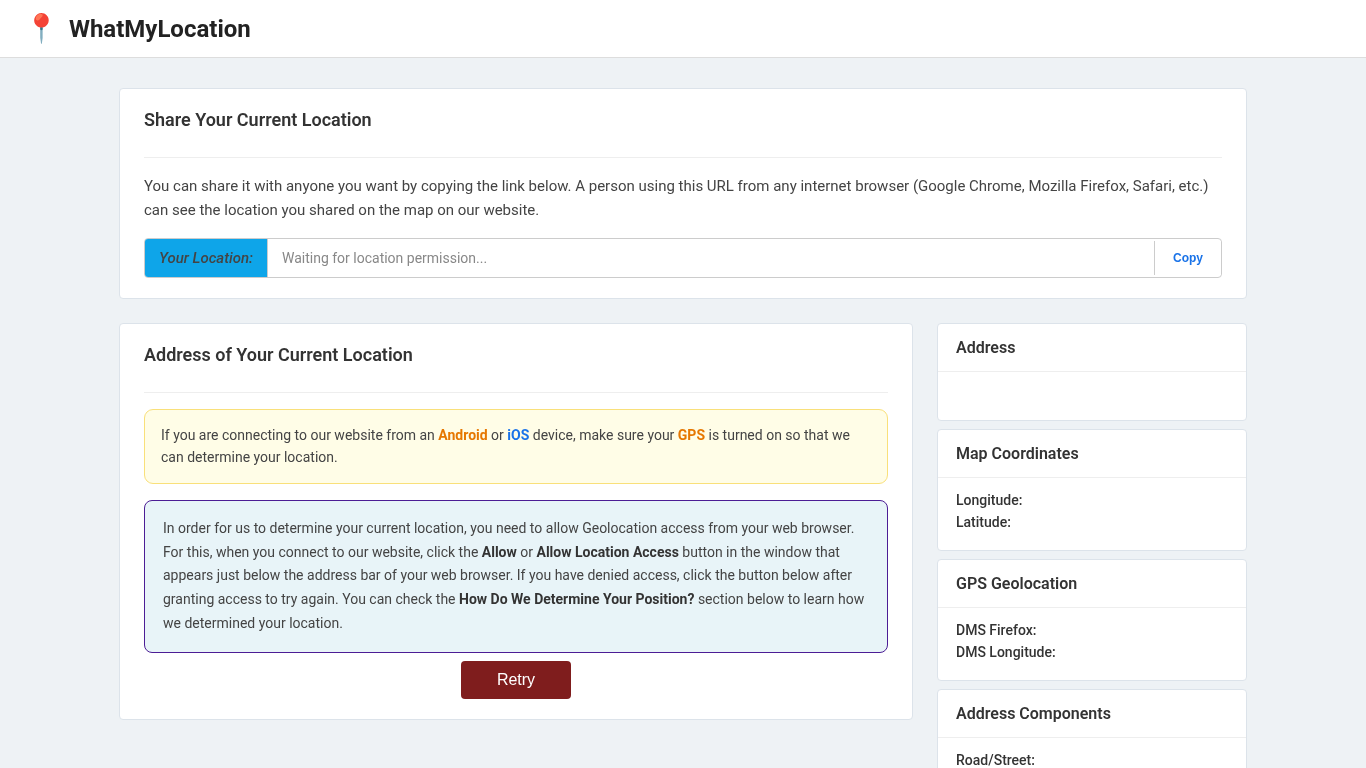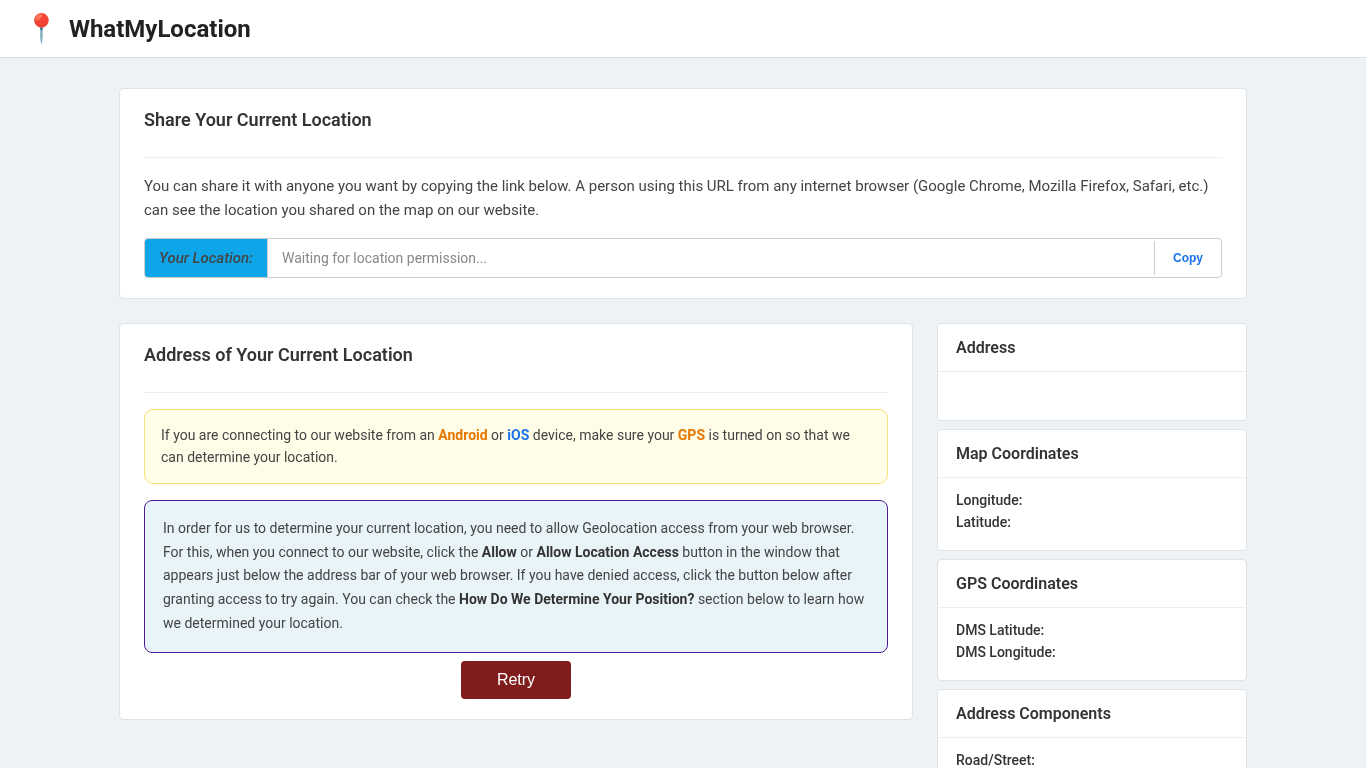--- a/index.html
+++ b/index.html
@@ -222,24 +222,24 @@
             <span></span>
           </div>
           <div class="coord-row">
             <span class="coord-label">Latitude:</span>
             <span></span>
           </div>
         </div>
       </div>
 
       <div class="right-card">
-        <div class="right-card-title">GPS Coordinates</div>
-        <div class="right-card-body">
-          <div class="coord-row">
-            <span class="coord-label">DMS Latitude:</span>
+        <div class="right-card-title">GPS Geolocation</div>
+        <div class="right-card-body">
+          <div class="coord-row">
+            <span class="coord-label">DMS Firefox:</span>
             <span></span>
           </div>
           <div class="coord-row">
             <span class="coord-label">DMS Longitude:</span>
             <span></span>
           </div>
         </div>
       </div>
 
       <div class="right-card">

